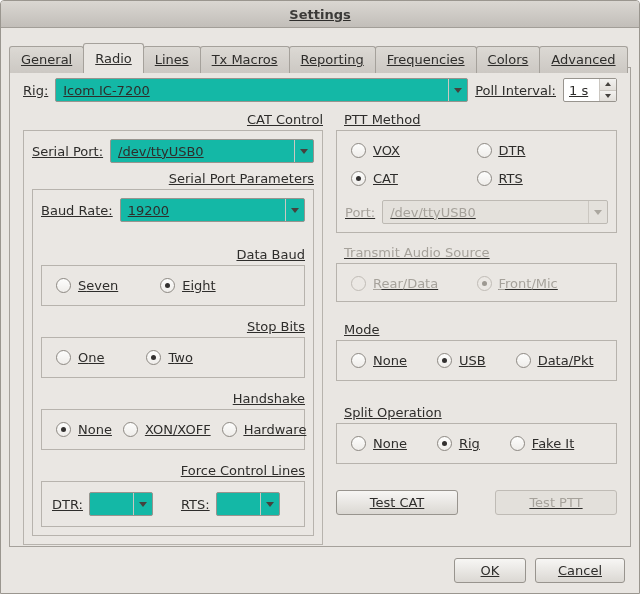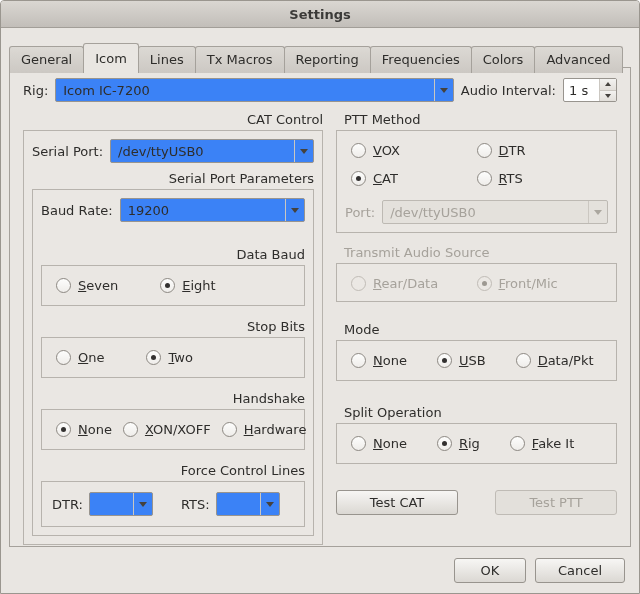--- a/index.html
+++ b/index.html
@@ -1,20 +1,20 @@
 <!DOCTYPE html>
 <html><head>
 <meta charset="utf-8">
 <style>
   * { box-sizing: border-box; margin: 0; padding: 0; }
   html,body { background:#ffffff; }
   body { font-family:"DejaVu Sans", sans-serif; font-size:13px; color:#2e2d2b; }
 
   .window { width:640px; height:594px; background:#e9e6e2; border:1px solid #9a968f;
-            display:flex; flex-direction:column; border-radius:4px 4px 0 0; overflow:hidden; }
+            display:flex; flex-direction:column; border-radius:4px 4px 0 0; overflow:hidden;text-decoration:underline; }
 
   .titlebar { height:27px; flex:none; background:linear-gradient(#dad7d2,#c2beb9);
               border-bottom:1px solid #a29e98; display:flex; align-items:center; justify-content:center;
               font-weight:bold; color:#3b3a38; }
 
   .dialog-body { flex:1; display:flex; flex-direction:column; padding:9px 8px 10px; min-height:0; }
 
   
   .tabbar { display:flex; align-items:flex-end; position:relative; z-index:2; padding-left:0; }
   .tab { padding:5px 11px 6px; margin-right:-1px; background:linear-gradient(#dcd9d4,#ccc8c3);
@@ -41,21 +41,21 @@
 
   .disabled .group-title, .disabled .lbl, .disabled label { color:#a6a29b; }
   .disabled .rb { border-color:#c0bcb6; background:#ebe8e4; }
   .disabled .rb.checked::after { background:#9d9992; }
 
   
   .field-row { display:flex; align-items:center; gap:7px; }
   .field-row label { white-space:nowrap; }
 
   
-  .combo { display:flex; align-items:stretch; height:24px; background:#3b82f6;
+  .combo { display:flex; align-items:stretch; height:24px; background:#14b8a6;
            border:1px solid #98948e; border-radius:2px; cursor:default; }
   .combo-text { flex:1; display:flex; align-items:center; padding:0 7px; white-space:nowrap; overflow:hidden; }
   .combo-arrow { width:19px; flex:none; display:flex; align-items:center; justify-content:center;
                  border-left:1px solid #cbc7c1; }
   .tri-down { width:0; height:0; border-left:4px solid transparent; border-right:4px solid transparent;
               border-top:5px solid #45423e; }
   .combo.disabled { background:#e4e1dc; border-color:#bdb9b3; color:#a6a29b; }
   .combo.disabled .tri-down { border-top-color:#aba79f; }
   .combo.small { width:64px; flex:none; }
 
@@ -106,40 +106,40 @@
 <div class="window">
 
   <div class="titlebar">
     <span>Settings</span>
   </div>
 
   <div class="dialog-body">
 
     <div class="tabbar">
       <div class="tab">General</div>
-      <div class="tab active">Icom</div>
+      <div class="tab active">Radio</div>
       <div class="tab">Lines</div>
       <div class="tab">Tx Macros</div>
       <div class="tab">Reporting</div>
       <div class="tab">Frequencies</div>
       <div class="tab">Colors</div>
       <div class="tab">Advanced</div>
     </div>
 
     <div class="tab-pane">
 
       <div class="rig-row">
         <label>Rig:</label>
         <div class="combo grow">
           <span class="combo-text">Icom IC-7200</span>
           <span class="combo-arrow">
               <i class="tri-down"></i>
             </span>
         </div>
-        <label>Audio Interval:</label>
+        <label>Poll Interval:</label>
         <div class="spin">
           <span class="spin-text">1 s</span>
           <span class="spin-btns">
             <span class="spin-up">
                 <i class="tri-up-s"></i>
               </span>
             <span class="spin-down">
                 <i class="tri-down-s"></i>
               </span>
           </span>

